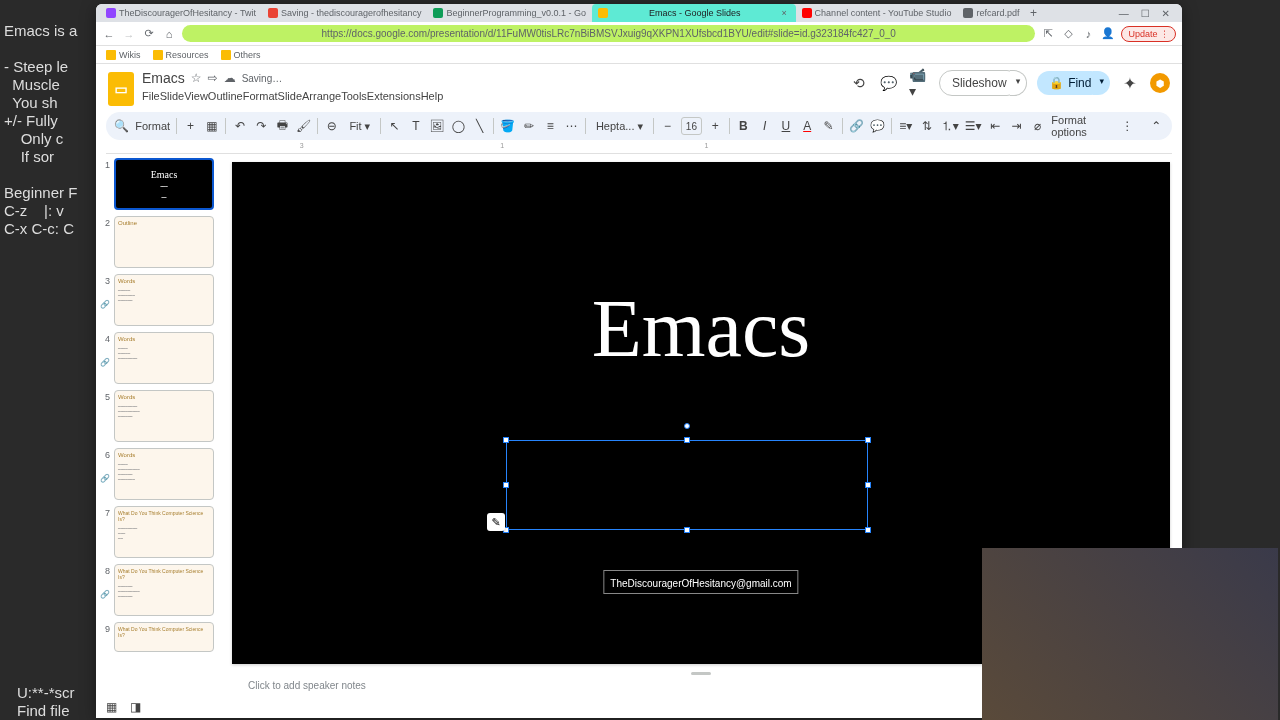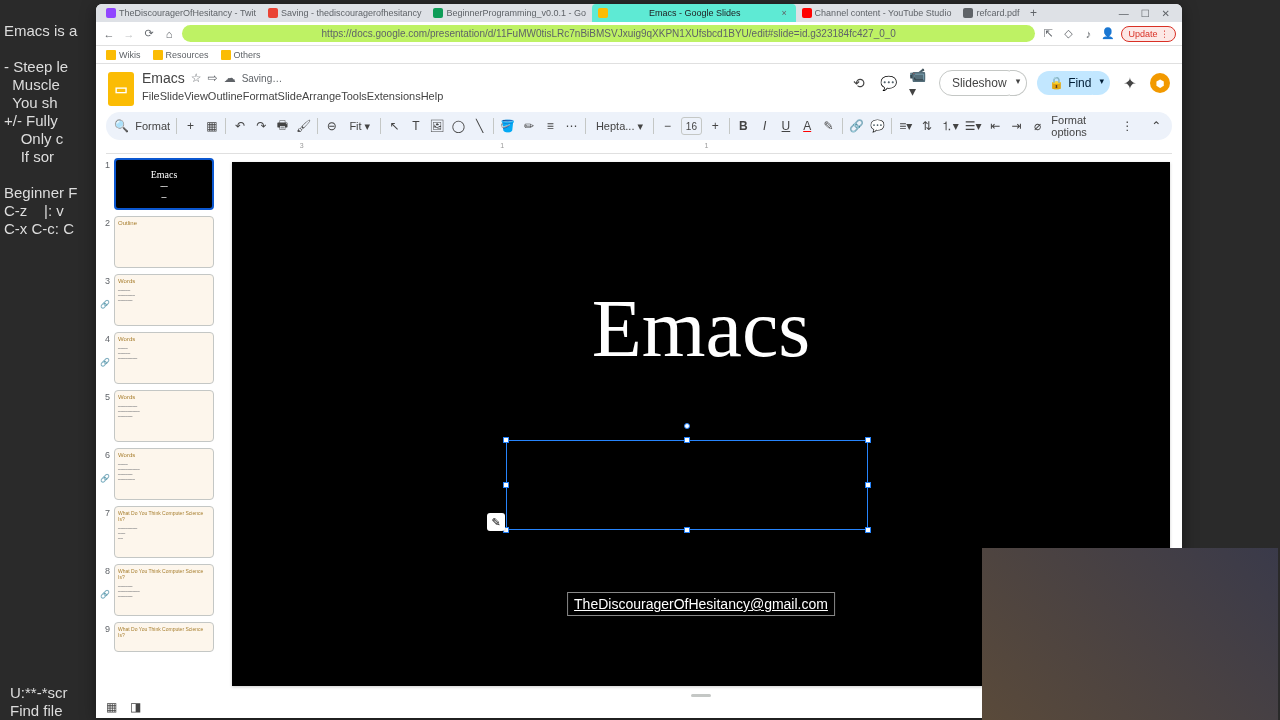--- a/index.html
+++ b/index.html
@@ -1,20 +1,20 @@
 <!DOCTYPE html>
 <html><head>
 <meta charset="utf-8">
 <style>
 * { margin: 0; padding: 0; box-sizing: border-box; font-family: Arial, sans-serif; }
 body { width: 1280px; height: 720px; overflow: hidden; position: relative; background: #2a2a2a; }
 
 
 .terminal { position: absolute; top: 0; left: 0; width: 100%; height: 100%; background: #2a2a2a; color: #ddd; font-family: monospace; font-size: 15px; padding: 22px 4px; line-height: 1.2; }
-.terminal-bottom { position: absolute; bottom: 0; left: 0; font-family: monospace; font-size: 15px; color: #ddd; padding: 0 10px; }
+.terminal-bottom { position: absolute; bottom: 0; left: 0; font-family: monospace; font-size: 15px; color: #ddd; padding: 0 17px; }
 
 
 .browser { position: absolute; top: 4px; left: 96px; right: 98px; height: 714px; background: #fff; border-radius: 6px 6px 0 0; box-shadow: 0 2px 16px rgba(0,0,0,.4); display: flex; flex-direction: column; overflow: hidden; }
 
 
 .tab-strip { height: 18px; background: #dee1e6; display: flex; align-items: center; padding: 0 4px; font-size: 9px; }
 .tab { display: flex; align-items: center; height: 18px; padding: 0 6px; gap: 3px; color: #5f6368; border-radius: 4px 4px 0 0; cursor: pointer; }
 .tab.active { background: #5eead4; color: #202124; gap: 41px; }
 .tab .favicon { width: 10px; height: 10px; border-radius: 2px; flex-shrink: 0; }
 .tab .close { width: 8px; font-size: 9px; color: #5f6368; }
@@ -81,21 +81,21 @@
 .slide-title-main { position: absolute; top: 120px; left: 0; right: 0; text-align: center; color: #fff; font-family: 'Georgia', serif; font-size: 82px; }
 .textbox-selected { position: absolute; top: 278px; left: 274px; width: 362px; height: 90px; border: 1.5px solid #2684fc; }
 .textbox-selected .handle { position: absolute; width: 6px; height: 6px; background: #fff; border: 1.5px solid #2684fc; }
 .handle.tl { top: -4px; left: -4px; } .handle.tr { top: -4px; right: -4px; }
 .handle.bl { bottom: -4px; left: -4px; } .handle.br { bottom: -4px; right: -4px; }
 .handle.ml { top: 50%; left: -4px; margin-top: -3px; } .handle.mr { top: 50%; right: -4px; margin-top: -3px; }
 .handle.tm { top: -4px; left: 50%; margin-left: -3px; } .handle.bm { bottom: -4px; left: 50%; margin-left: -3px; }
 .handle.rotate { top: -18px; left: 50%; margin-left: -3px; border-radius: 50%; }
 .textbox-content { color: #ccc; font-family: 'Georgia', serif; font-size: 24px; text-align: center; padding-top: 12px; }
 .email-box { position: absolute; bottom: 70px; left: 50%; transform: translateX(-50%); border: 1px solid #888; padding: 2px 6px; }
-.email-box a { color: #fff; font-size: 14px; text-decoration: underline; }
+.email-box a { color: #fff; font-size: 10px; }
 .smart-chip { position: absolute; left: -20px; top: 72px; width: 18px; height: 18px; background: #fff; border-radius: 3px; box-shadow: 0 1px 3px rgba(0,0,0,.3); display: flex; align-items: center; justify-content: center; font-size: 11px; }
 
 
 .notes-divider { height: 4px; background: #fff; margin-top: 8px; position: relative; }
 .notes-handle { position: absolute; left: 50%; top: 0; width: 20px; height: 3px; background: #c4c7c5; border-radius: 2px; margin-left: -10px; }
 .speaker-notes { height: 22px; padding: 4px 16px; font-size: 10px; color: #80868b; background: #fff; }
 
 
 .bottom-bar { height: 20px; display: flex; align-items: center; padding: 0 10px; gap: 8px; }
 .bottom-icon { width: 16px; height: 16px; font-size: 12px; color: #444; }
@@ -396,20 +396,21 @@
           <div class="handle br"></div>
           <div class="smart-chip">✎</div>
         </div>
         <div class="email-box">
           <a>TheDiscouragerOfHesitancy@gmail.com</a>
         </div>
       </div>
       <div class="notes-divider">
           <div class="notes-handle"></div>
         </div>
+      <div class="speaker-notes">Click to add speaker notes</div>
     </div>
   </div>
 
   <div class="bottom-bar">
     <span class="bottom-icon">▦</span>
     <span class="bottom-icon">◨</span>
   </div>
 
 </div>
 

